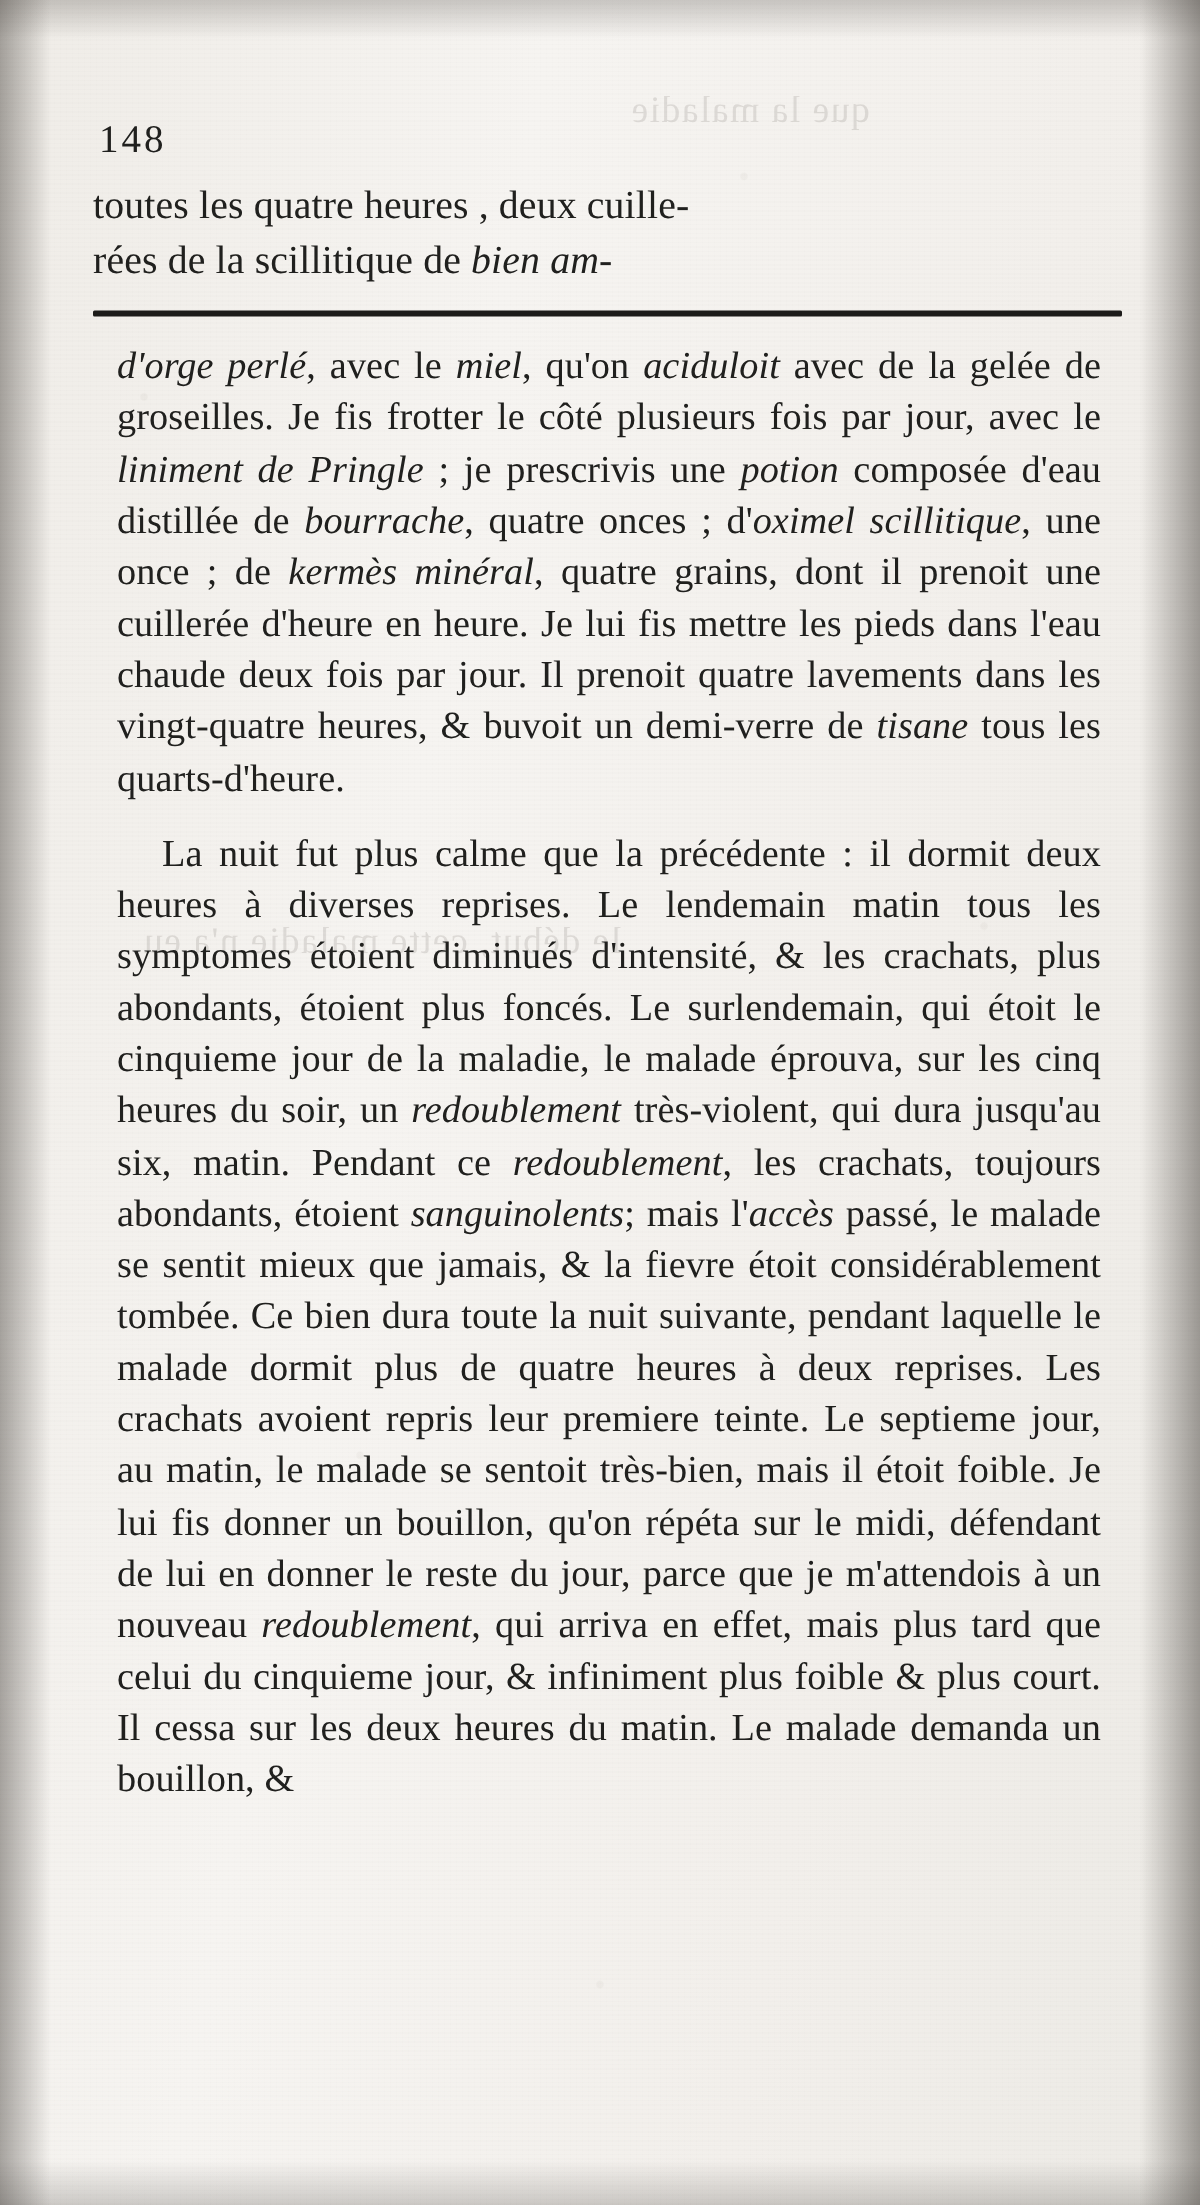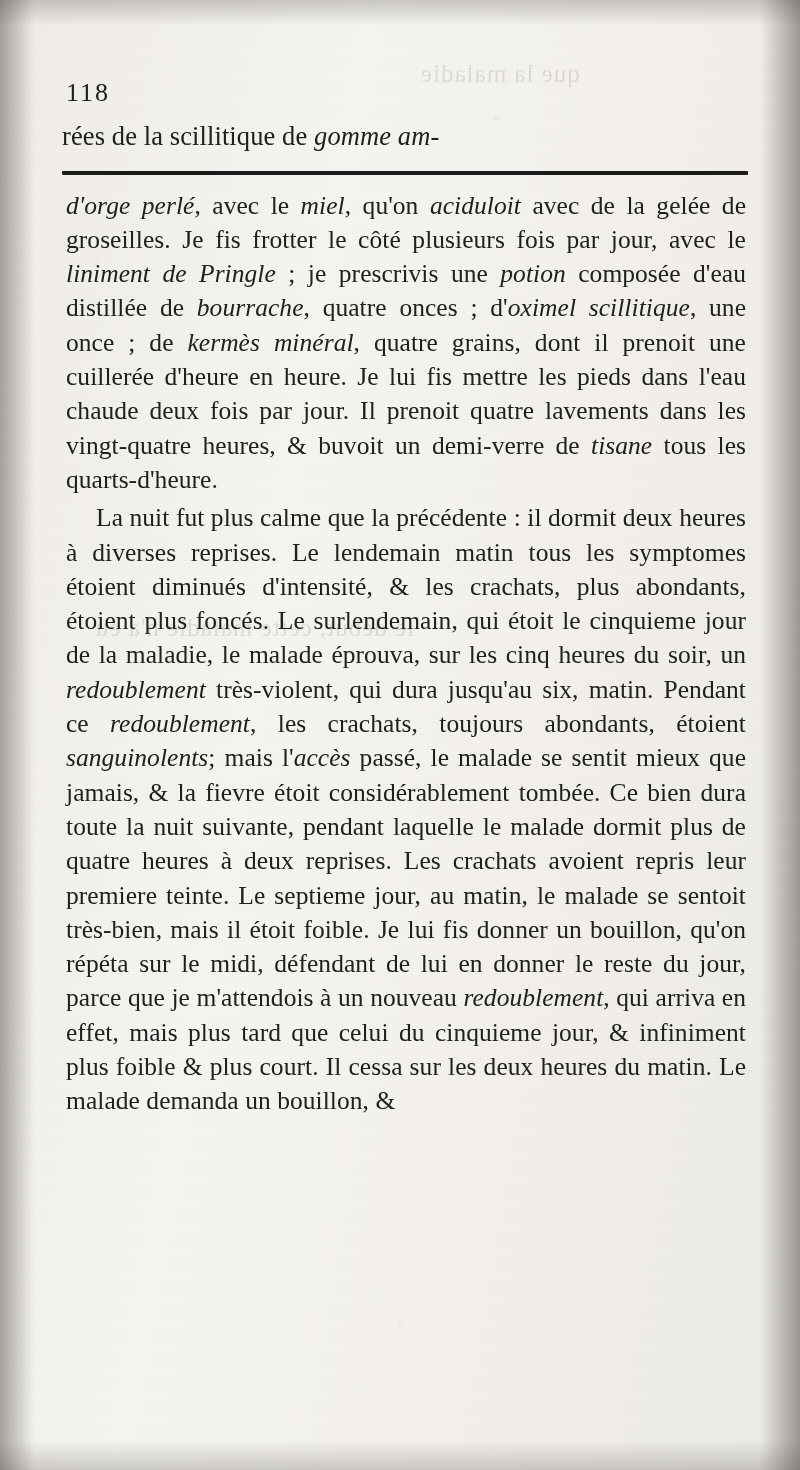--- a/index.html
+++ b/index.html
@@ -112,21 +112,21 @@
 
   .body-block {
     font-size: 25.5px;
     line-height: 1.345;
     text-align: justify;
     text-justify: inter-word;
     letter-spacing: 0.05px;
     padding-left: 2px;
   }
   .body-block p {
-    margin: 4px;
+    margin: 16px;
   }
   .body-block p.indent {
     text-indent: 30px;
   }
   .it { font-style: italic; }
 
   
   .ghost {
     position: absolute;
     color: rgba(60,55,48,0.13);
@@ -147,25 +147,26 @@
 <div id="page">
 
   <div id="grain"></div>
 
   <div class="ghost" id="ghost-1">que la maladie</div>
   <div class="ghost" id="ghost-2">le début, cette maladie n'a eu</div>
 
   <div id="content">
 
     <div class="running-head">
-      <span class="folio">118</span>
+      <span class="folio">148</span>
     </div>
 
     <div class="catchline">
-      <div><span>rées de la scillitique de </span><span class="it">gomme am-</span></div>
+      <div>toutes les quatre heures , deux cuille-</div>
+      <div><span>rées de la scillitique de </span><span class="it">bien am-</span></div>
     </div>
 
     <div class="rule"></div>
 
     <div class="body-block" id="body-block">
         <p><span class="it">d'orge perlé</span><span>, avec le </span><span class="it">miel</span><span>, qu'on </span><span class="it">aciduloit</span><span> avec de la gelée de groseilles. Je fis frotter le côté plusieurs fois par jour, avec le </span><span class="it">liniment de Pringle</span><span> ; je prescrivis une </span><span class="it">potion</span><span> composée d'eau distillée de </span><span class="it">bourrache</span><span>, quatre onces ; d'</span><span class="it">oximel scillitique</span><span>, une once ; de </span><span class="it">kermès minéral</span><span>, quatre grains, dont il prenoit une cuillerée d'heure en heure. Je lui fis mettre les pieds dans l'eau chaude deux fois par jour. Il prenoit quatre lavements dans les vingt-quatre heures, &amp; buvoit un demi-verre de </span><span class="it">tisane</span><span> tous les quarts-d'heure.</span></p>
         <p class="indent"><span>La nuit fut plus calme que la précédente : il dormit deux heures à diverses reprises. Le lendemain matin tous les symptomes étoient diminués d'intensité, &amp; les crachats, plus abondants, étoient plus foncés. Le surlendemain, qui étoit le cinquieme jour de la maladie, le malade éprouva, sur les cinq heures du soir, un </span><span class="it">redoublement</span><span> très-violent, qui dura jusqu'au six, matin. Pendant ce </span><span class="it">redoublement</span><span>, les crachats, toujours abondants, étoient </span><span class="it">sanguinolents</span><span>; mais l'</span><span class="it">accès</span><span> passé, le malade se sentit mieux que jamais, &amp; la fievre étoit considérablement tombée. Ce bien dura toute la nuit suivante, pendant laquelle le malade dormit plus de quatre heures à deux reprises. Les crachats avoient repris leur premiere teinte. Le septieme jour, au matin, le malade se sentoit très-bien, mais il étoit foible. Je lui fis donner un bouillon, qu'on répéta sur le midi, défendant de lui en donner le reste du jour, parce que je m'attendois à un nouveau </span><span class="it">redoublement</span><span>, qui arriva en effet, mais plus tard que celui du cinquieme jour, &amp; infiniment plus foible &amp; plus court. Il cessa sur les deux heures du matin. Le malade demanda un bouillon, &amp;</span></p>
       </div>
 
   </div>

